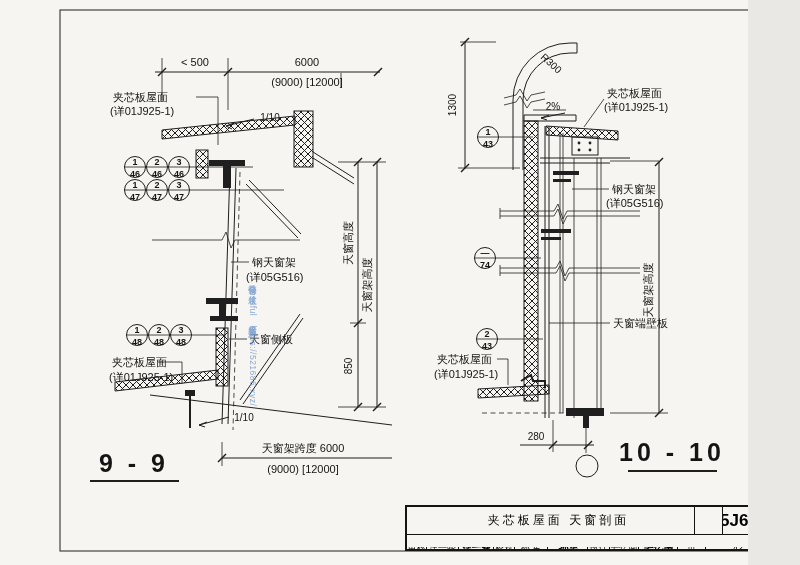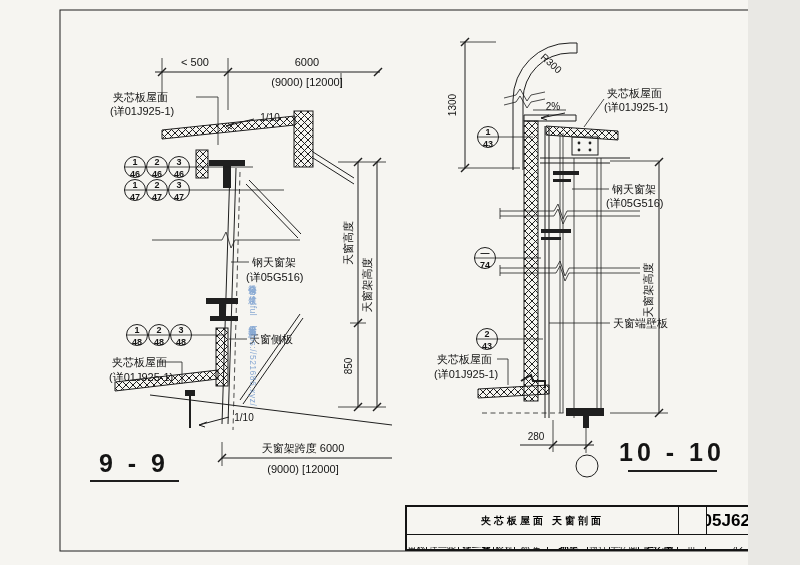--- a/index.html
+++ b/index.html
@@ -17,21 +17,21 @@
   .t10 { font-size:10px; }
   .t11 { font-size:11px; }
   .cap { font-size:25px; font-weight:bold; letter-spacing:4px; }
   .mid { text-anchor:middle; }
 
   .tb { position:absolute; left:405px; top:505px; width:367px; height:46px; box-sizing:border-box;
         border:2px solid #141414; display:flex; flex-direction:column; background:transparent; }
   .tb-top { flex:1; display:flex; }
   .tb-top > div, .tb-bot > div { box-sizing:border-box; display:flex; align-items:center; justify-content:center;
         overflow:hidden; white-space:nowrap; }
-  .tb-title { width:271px; font-weight:bold; font-size:10px; letter-spacing:3px; }
+  .tb-title { width:271px; font-weight:normal; font-size:12px; letter-spacing:3px;margin-left:16px; }
   .tb-gap   { width:28px;  border-left:1.5px solid #141414; }
   .tb-atlas { flex:1;      border-left:1.5px solid #141414; font-weight:bold; font-size:17px; }
   .tb-bot { height:14px; display:flex; border-top:1.5px solid #141414; font-size:9px; }
   .tb-bot > div { border-left:1.5px solid #141414;margin-top:12px; }
   .tb-bot > div:first-child { border-left:none; }
   .sig { font-style:italic; font-weight:bold; font-size:10px; transform:rotate(-4deg); }
 
   .wm { position:absolute; left:243px; top:278px; width:16px; height:250px;
         writing-mode:vertical-rl; text-orientation:mixed; white-space:nowrap;
         font-size:8.5px; letter-spacing:.5px; color:#6d96cc; opacity:.8; }

